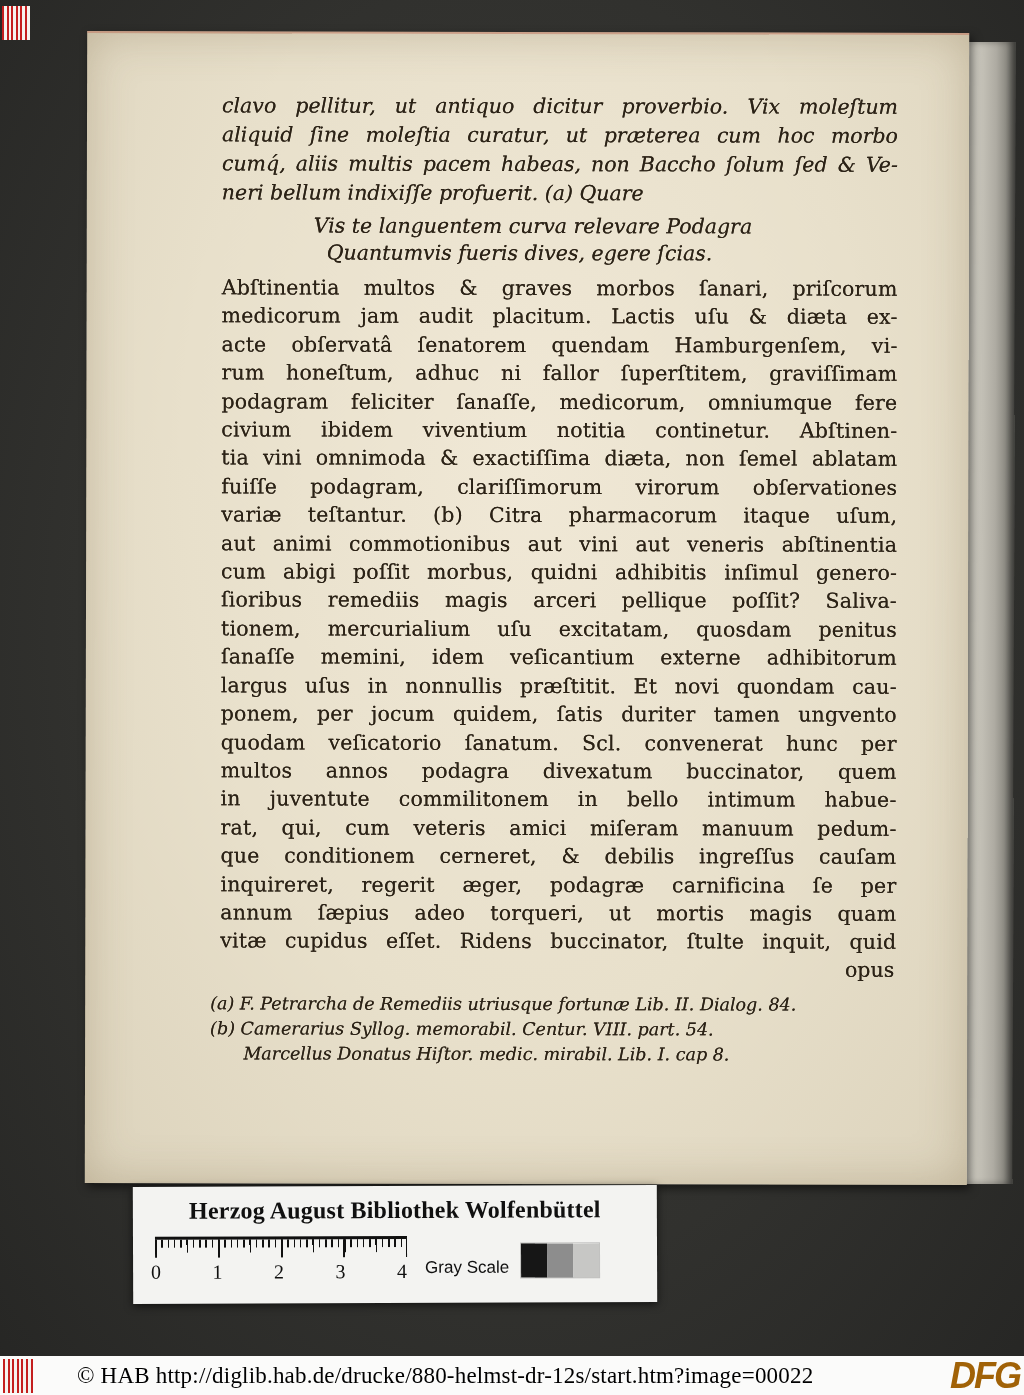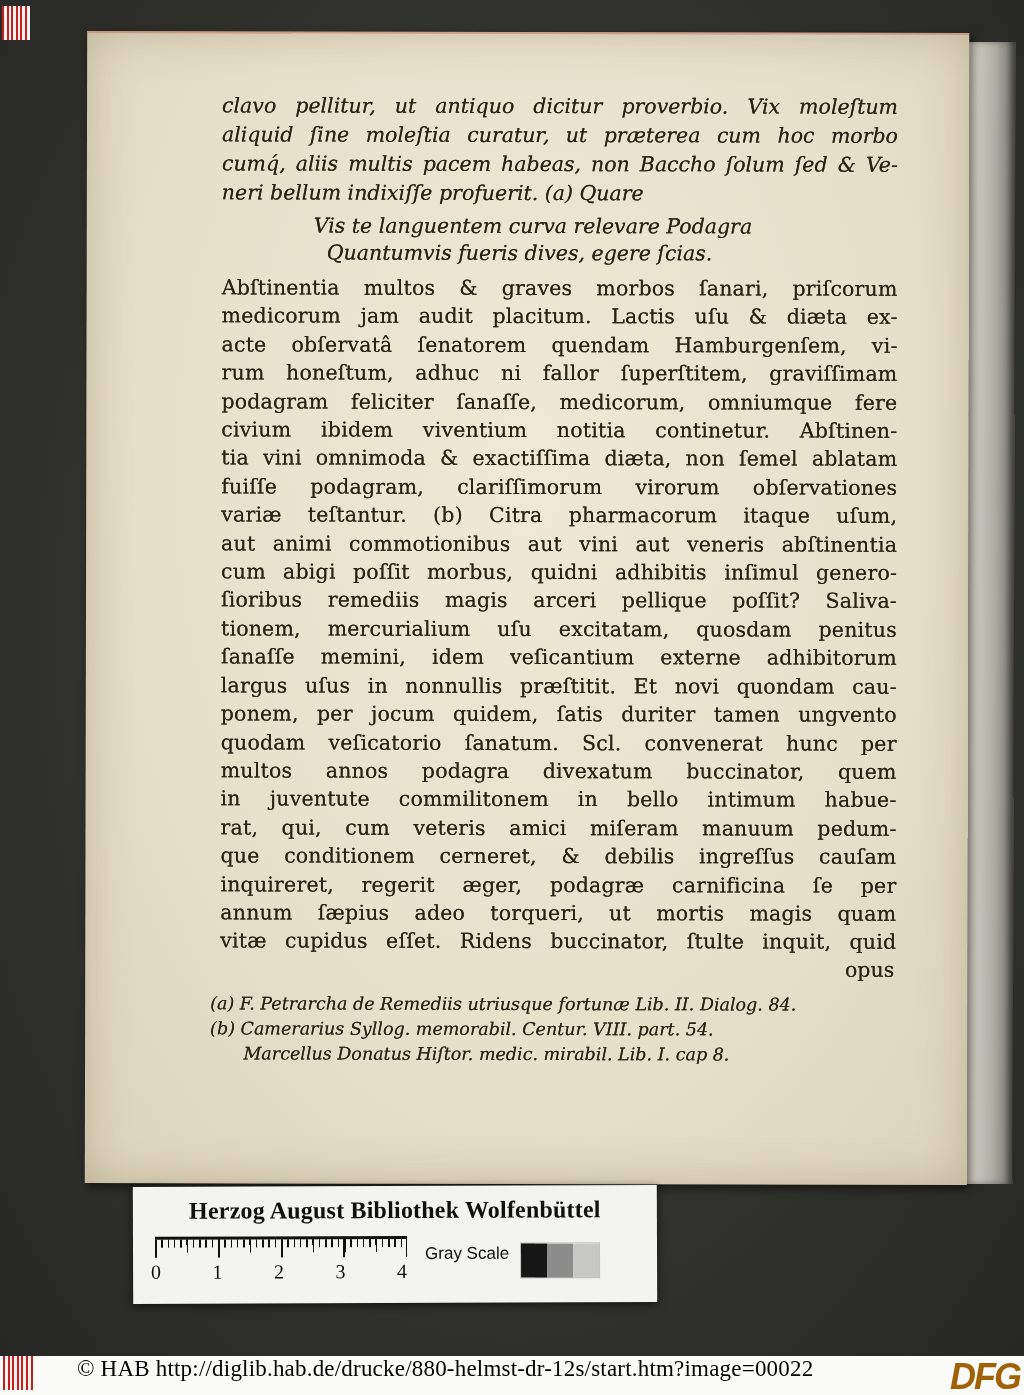--- a/index.html
+++ b/index.html
@@ -60,27 +60,27 @@
     height:18px;border-top:3px solid #101010;
     background:
       repeating-linear-gradient(90deg,#101010 0 1.5px, rgba(0,0,0,0) 1.5px 6.3px) 0 0/100% 8px no-repeat,
       repeating-linear-gradient(90deg,#101010 0 1.8px, rgba(0,0,0,0) 1.8px 31.5px) 0 0/100% 13px no-repeat,
       repeating-linear-gradient(90deg,#101010 0 2px, rgba(0,0,0,0) 2px 62.8px) 0 0/100% 18px no-repeat;
   }
   .ruler-numbers{
     display:flex;justify-content:space-between;width:256px;margin-left:-4px;margin-top:3px;
     font-size:20px;
   }
-  .grayscale{display:flex;align-items:flex-start;gap:12px;margin-top:8px;}
+  .grayscale{display:flex;align-items:flex-end;gap:12px;margin-top:8px;}
   .gs-label{font-family:"Liberation Sans", sans-serif;font-size:17px;}
   .swatches{display:flex;box-shadow:0 0 0 1px rgba(0,0,0,.2);}
   .swatch{width:26px;height:34px;}
   .footer-bar{
     position:absolute;left:0;top:1356px;width:1024px;height:39px;background:#fbfbfa;
-    display:flex;
+    display:flex;align-items:center;
   }
   .barcode-bottom{width:30px;height:34px;margin-left:3px;flex:0 0 auto;}
   .footer-text{
     font-family:"Liberation Serif", serif;font-size:23px;color:#000;
     margin-left:44px;letter-spacing:.2px;white-space:nowrap;
   }
   .dfg-logo{
     margin-left:auto;margin-right:4px;
     font-family:"Liberation Sans", sans-serif;font-weight:bold;font-style:italic;
     font-size:36px;color:#a16207;letter-spacing:-2px;

